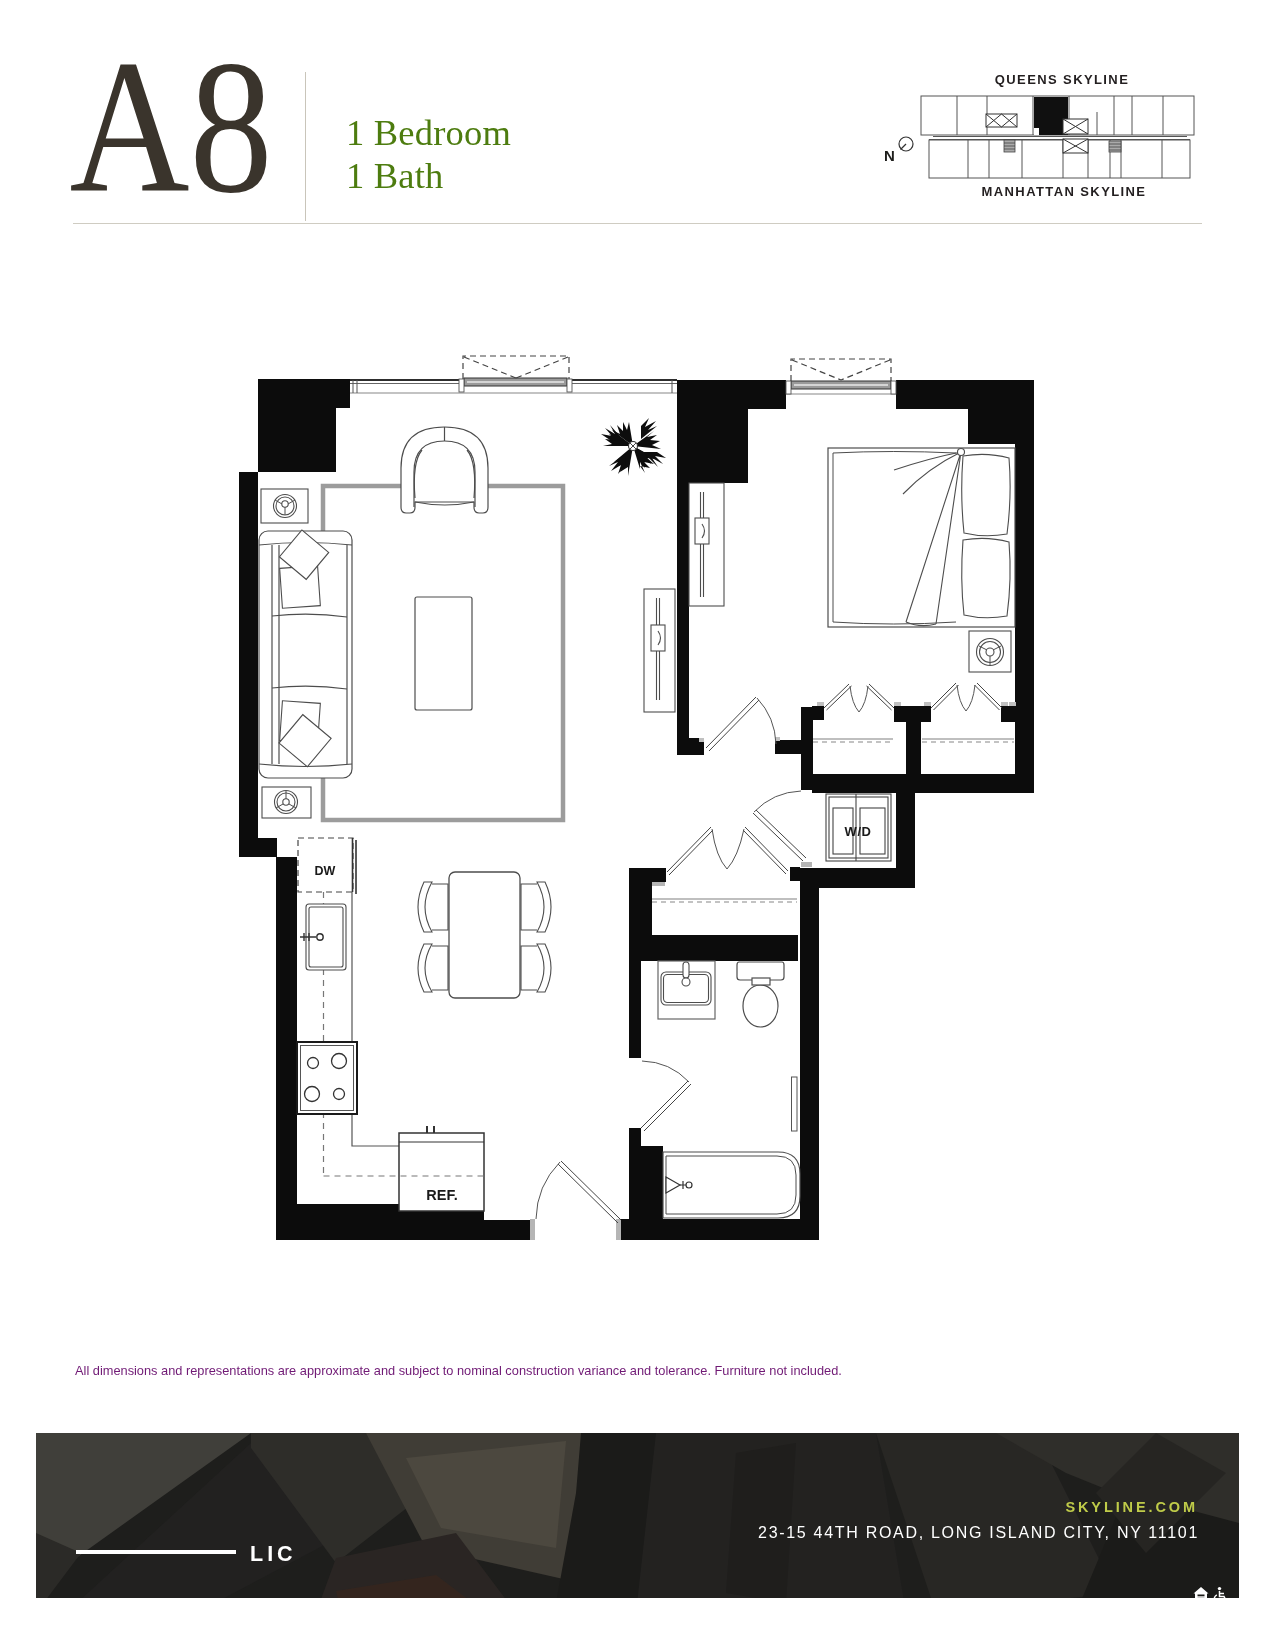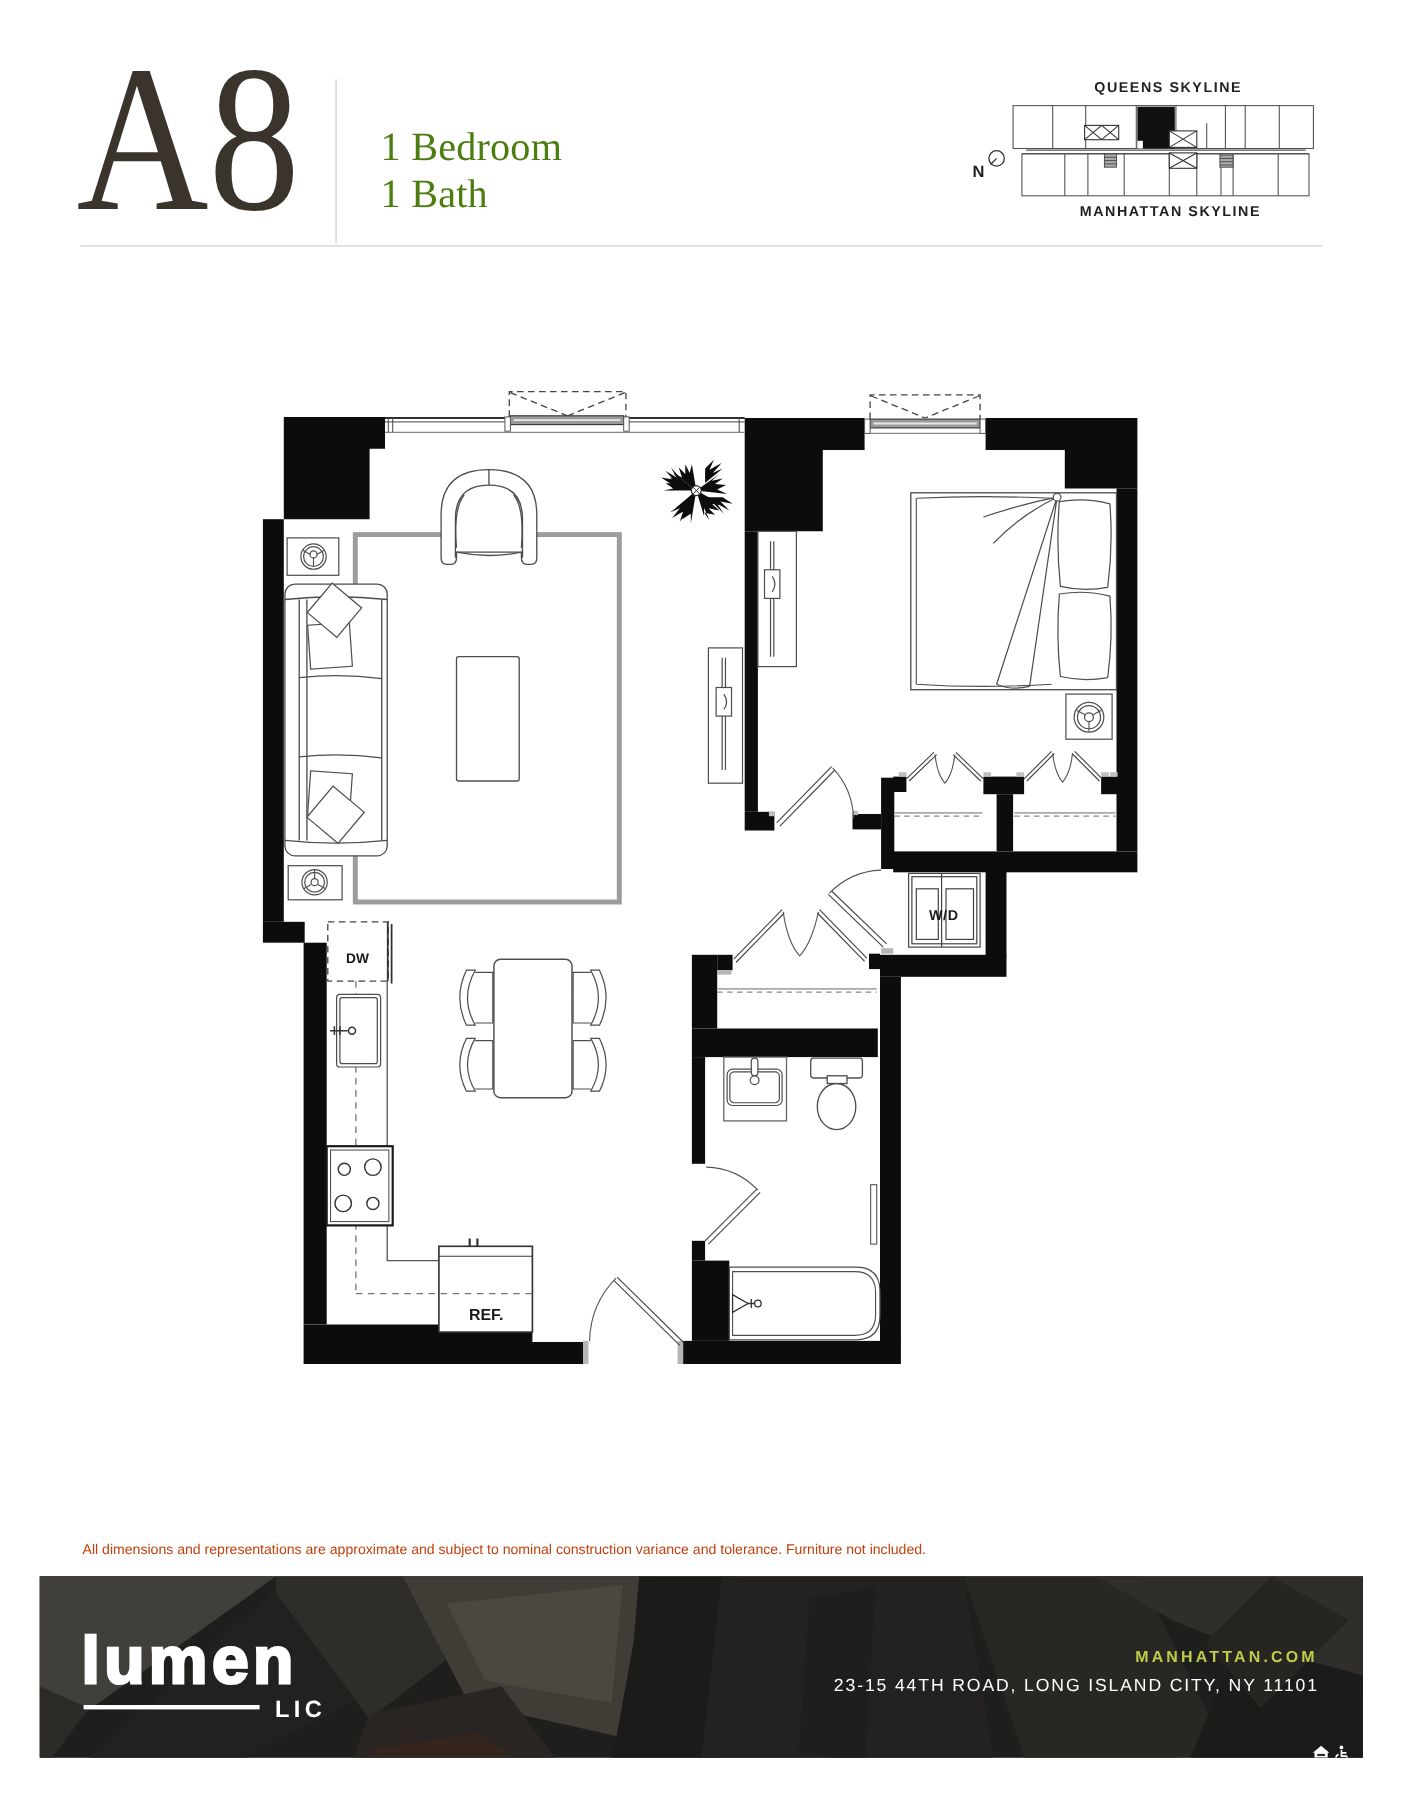--- a/index.html
+++ b/index.html
@@ -393,21 +393,21 @@
 </g>
 
 <g stroke="#444" stroke-width="1" fill="none">
 <path d="M931,708 L956,683 M933.5,710 L958.5,685"></path>
 <path d="M977,683 L1002,708 M974.5,685 L999.5,710"></path>
 <path d="M957,685 Q959,703 966,711 Q973,703 975,685" stroke="#555"></path>
 </g>
 </g>
 </svg>
 
-<div class="abs" style="left:75px;top:1363px;font-size:12.8px;color:#c2410c;margin-top:38px;">All dimensions and representations are approximate and subject to nominal construction variance and tolerance. Furniture not included.</div>
+<div class="abs" style="left:75px;top:1363px;font-size:12.8px;color:#701a75;">All dimensions and representations are approximate and subject to nominal construction variance and tolerance. Furniture not included.</div>
 
 <div class="abs" style="left:36px;top:1433px;width:1203px;height:180px;background:#1d1d1b;overflow:hidden;">
 <svg width="1203" height="180" style="position:absolute;left:0;top:0;">
 
 <rect x="0" y="0" width="1203" height="180" fill="#1e1e1c"></rect>
 <polygon points="0,0 215,0 40,125 0,105" fill="#403f3a"></polygon>
 <polygon points="0,100 45,120 0,180" fill="#2b2a27"></polygon>
 <polygon points="30,180 215,10 330,90 160,180" fill="#222120"></polygon>
 <polygon points="215,0 330,0 390,60 300,130 215,15" fill="#2e2d29"></polygon>
 <polygon points="330,0 560,0 545,150 390,115" fill="#403d36"></polygon>
@@ -418,26 +418,25 @@
 <polygon points="620,0 840,0 870,180 600,180" fill="#232220"></polygon>
 <polygon points="840,0 1000,0 1080,160 900,180" fill="#282724"></polygon>
 <polygon points="960,0 1203,0 1203,110 1030,40" fill="#2f2e2a"></polygon>
 <polygon points="1090,60 1203,90 1203,180 1040,180" fill="#1b1b19"></polygon>
 <polygon points="1120,0 1190,40 1110,120 1060,60" fill="#262522"></polygon>
 <polygon points="700,20 760,10 750,170 690,160" fill="#1f1e1c"></polygon>
 </svg>
 </div>
 
 <div class="abs" style="left:74px;top:1478px;width:280px;height:110px;color:#fff;">
-  <div style="font-size:60px;font-weight:bold;letter-spacing:4px;line-height:63px;-webkit-text-stroke:2.6px #fff;">lumen</div>
   <div style="position:absolute;left:2px;top:72px;width:160px;height:4px;background:#fff;"></div>
   <div style="position:absolute;left:176px;top:64px;font-size:21.5px;font-weight:bold;letter-spacing:4px;text-align:right;">LIC</div>
 </div>
 
-<div class="abs" style="left:700px;top:1499px;width:498px;text-align:right;color:#bfcb49;font-size:14.5px;font-weight:bold;letter-spacing:2.9px;">MANHATTAN.COM</div>
+<div class="abs" style="left:700px;top:1499px;width:498px;text-align:right;color:#bfcb49;font-size:14.5px;font-weight:bold;letter-spacing:2.9px;">SKYLINE.COM</div>
 
 <div class="abs" style="left:600px;top:1524px;width:599px;text-align:right;color:#fff;font-size:16px;font-weight:normal;letter-spacing:1.7px;">23-15 44TH ROAD, LONG ISLAND CITY, NY 11101</div>
 
 <svg class="abs" style="left:1193px;top:1586px;" width="42" height="20" viewBox="0 0 42 20">
 <g fill="#fff">
 <path d="M8,1 L15.5,7.5 H14 V16 H2 V7.5 H0.5 Z"></path>
 </g>
 <rect x="4.5" y="8.5" width="7" height="1.8" fill="#1d1d1b"></rect>
 <rect x="4.5" y="11.8" width="7" height="1.8" fill="#1d1d1b"></rect>
 <g stroke="#fff" stroke-width="1.5" fill="none">

